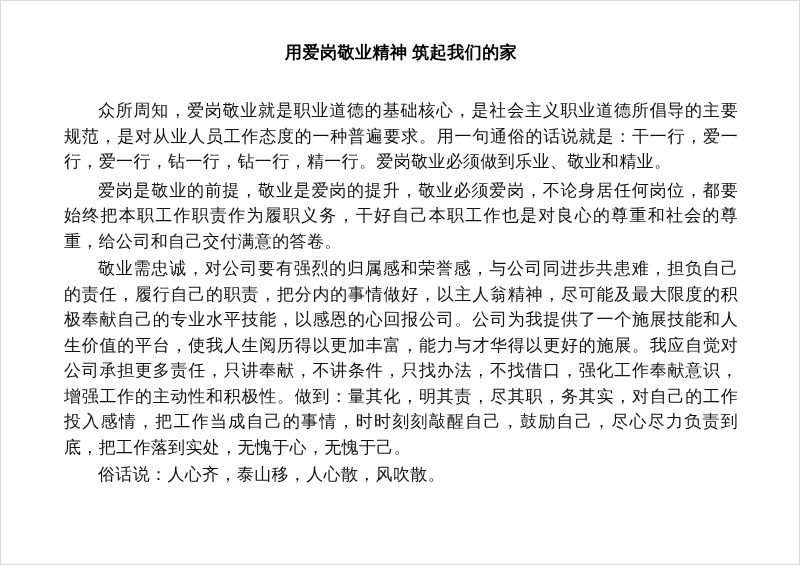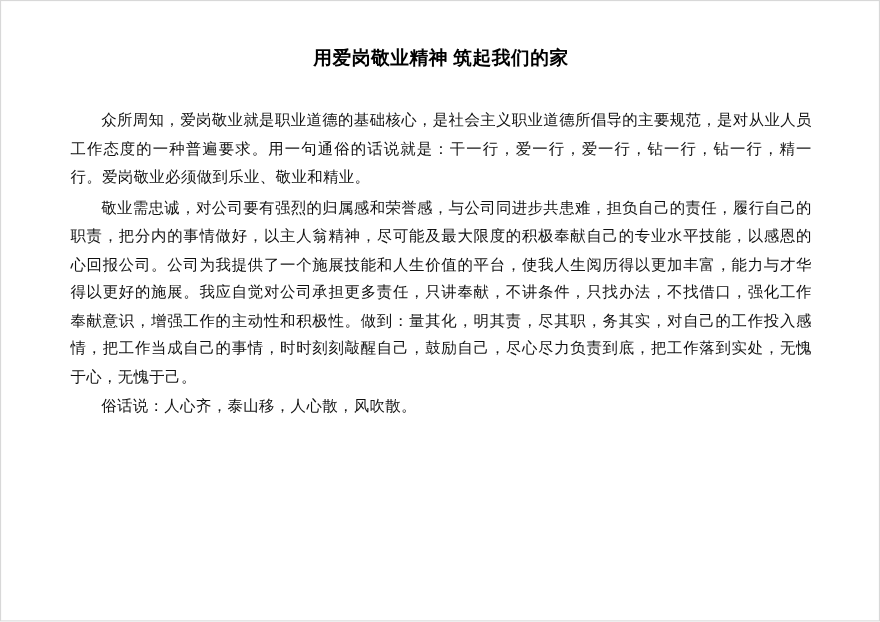--- a/index.html
+++ b/index.html
@@ -28,37 +28,38 @@
   .doc-title {
     text-align: center;
     font-size: 17px;
     font-weight: bold;
     letter-spacing: 0.5px;
     color: #000;
     margin: 0 0 34px 0;
     font-family: "Liberation Serif", "DejaVu Serif", serif;
   }
   .para {
-    font-size: 14px;
+    font-size: 17px;
     line-height: 25.5px;
     color: #111;
     text-align: justify;
     text-justify: inter-ideograph;
     text-indent: 2em;
     margin: 0 0 2px 0;
     letter-spacing: 0.35px;
   }
   .para.first {
     margin-bottom: 3px;
   }
 </style>
 </head>
 <body>
 
 <div class="page">
   <div class="doc-body">
     <h1 class="doc-title">用爱岗敬业精神 筑起我们的家</h1>
     <p class="para first">众所周知，爱岗敬业就是职业道德的基础核心，是社会主义职业道德所倡导的主要规范，是对从业人员工作态度的一种普遍要求。用一句通俗的话说就是：干一行，爱一行，爱一行，钻一行，钻一行，精一行。爱岗敬业必须做到乐业、敬业和精业。</p>
+    <p class="para">爱岗是敬业的前提，敬业是爱岗的提升，敬业必须爱岗，不论身居任何岗位，都要始终把本职工作职责作为履职义务，干好自己本职工作也是对良心的尊重和社会的尊重，给公司和自己交付满意的答卷。</p>
     <p class="para">敬业需忠诚，对公司要有强烈的归属感和荣誉感，与公司同进步共患难，担负自己的责任，履行自己的职责，把分内的事情做好，以主人翁精神，尽可能及最大限度的积极奉献自己的专业水平技能，以感恩的心回报公司。公司为我提供了一个施展技能和人生价值的平台，使我人生阅历得以更加丰富，能力与才华得以更好的施展。我应自觉对公司承担更多责任，只讲奉献，不讲条件，只找办法，不找借口，强化工作奉献意识，增强工作的主动性和积极性。做到：量其化，明其责，尽其职，务其实，对自己的工作投入感情，把工作当成自己的事情，时时刻刻敲醒自己，鼓励自己，尽心尽力负责到底，把工作落到实处，无愧于心，无愧于己。</p>
     <p class="para">俗话说：人心齐，泰山移，人心散，风吹散。</p>
 
   </div>
 </div>
 
 </body></html>

